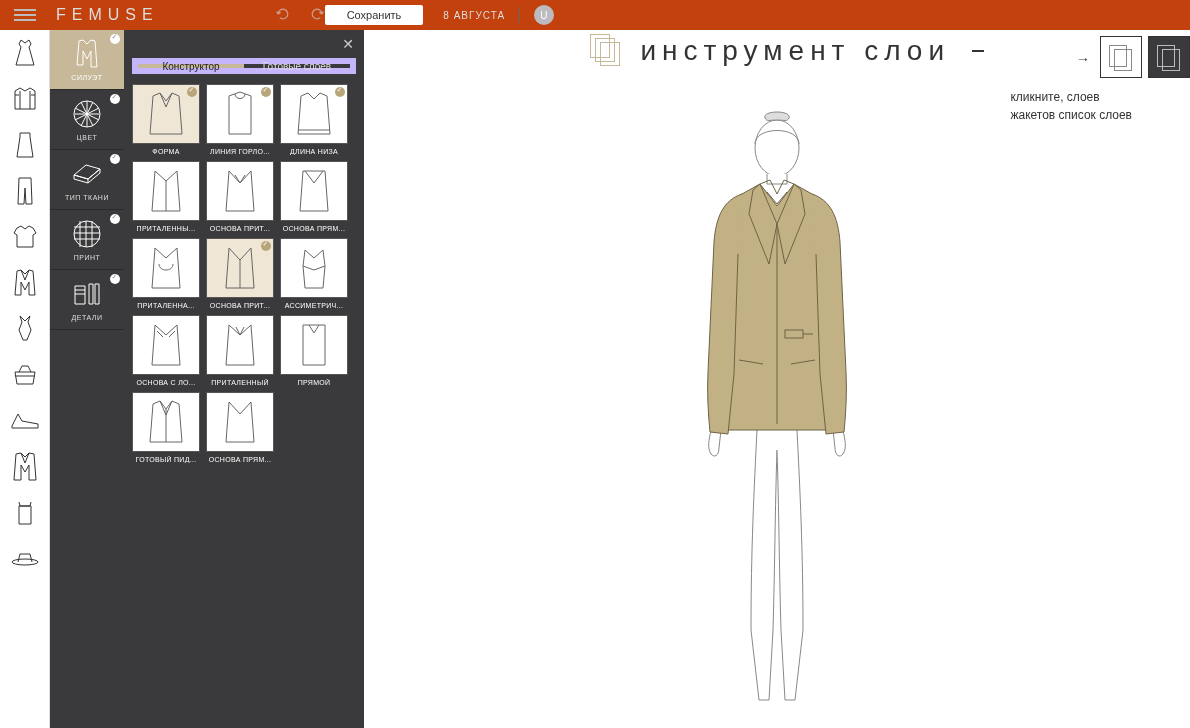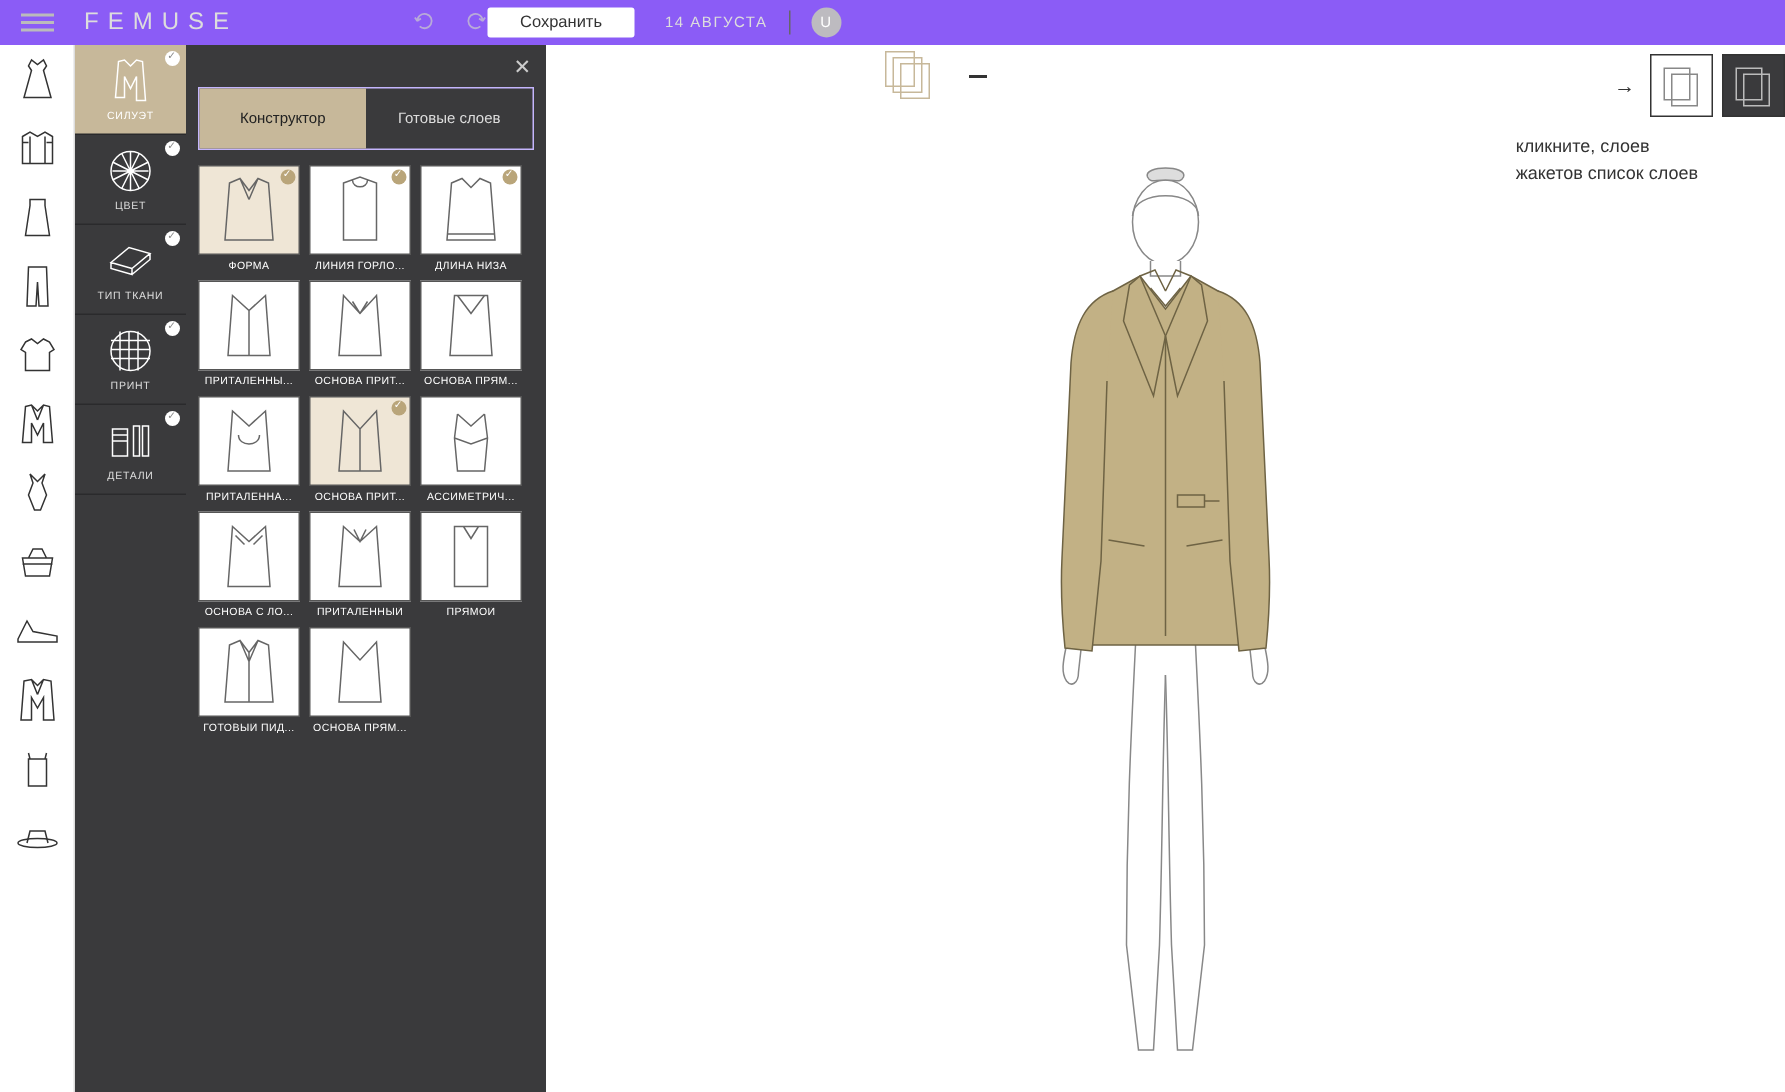--- a/index.html
+++ b/index.html
@@ -1,19 +1,19 @@
 <!DOCTYPE html>
 <html><head>
 <meta charset="utf-8">
 <style>
   * { box-sizing: border-box; margin: 0; padding: 0; }
   html, body { width: 1190px; height: 728px; overflow: hidden; font-family: "Helvetica Neue", Arial, sans-serif; background: #fff; color: #333; }
   
   .topbar {
-    height: 30px; background: #8b5cf6; color: #fff; display: flex; align-items: center;
+    height: 30px; background: #c2410c; color: #fff; display: flex; align-items: center;
     font-size: 12px; letter-spacing: 0.5px;
   }
   .hamburger { width: 50px; height: 30px; display: flex; flex-direction: column; justify-content: center; align-items: center; gap: 3px; cursor: pointer; }
   .hamburger span { width: 22px; height: 2px; background: #bbb; }
   .brand { font-size: 16px; letter-spacing: 6px; font-weight: 300; color: #ddd; padding: 0 6px; }
   .undo-redo { display: flex; gap: 18px; margin-left: 110px; opacity: .7; }
   .undo-redo svg { width: 16px; height: 16px; stroke: #ccc; fill: none; stroke-width: 1.5; }
   .title { flex: 1; text-align: center; font-size: 13px; color: #fff; }
   .save-btn { background: #fff; color: #333; font-size: 11px; padding: 4px 22px; border-radius: 2px; border: none; cursor: pointer; margin-right: 20px; }
   .date { font-size: 10px; letter-spacing: 1px; color: #ddd; margin-right: 14px; }
@@ -36,21 +36,21 @@
   .prop-item .dot::after { content: "✓"; font-size: 7px; color: #888; position: absolute; left: 1.5px; top: -1px; }
   .prop-item .label { font-size: 7px; letter-spacing: .5px; color: #ddd; }
   .prop-item.active .label { color: #fff; }
   .prop-icon { width: 32px; height: 32px; display: flex; align-items: center; justify-content: center; }
   .prop-icon svg { stroke: #fff; fill: none; stroke-width: 1; }
   .prop-item.active .prop-icon svg { stroke: #fff; }
 
   
   .options-panel { width: 240px; background: #3a3a3c; position: relative; padding: 8px 8px 20px; overflow-y: auto; }
   .close-x { position: absolute; top: 6px; right: 10px; color: #ccc; font-size: 14px; cursor: pointer; }
-  .tab-switch { display: flex; border: 1px solid #c4b5fd; height: 42px; margin: 20px 0 10px; }
+  .tab-switch { display: flex; border: 6px solid #c4b5fd; height: 16px; margin: 20px 0 10px; }
   .tab-switch .tab { flex: 1; font-size: 10px; display: flex; align-items: center; justify-content: center; cursor: pointer; color: #ddd; }
   .tab-switch .tab.active { background: #c7b89a; color: #222; }
   .opt-grid { display: grid; grid-template-columns: repeat(3, 68px); gap: 6px 6px; }
   .opt { display: flex; flex-direction: column; align-items: center; cursor: pointer; }
   .opt .thumb { position: relative; width: 68px; height: 60px; background: #fff; border: 1px solid #555; display: flex; align-items: center; justify-content: center; }
   .opt.selected .thumb { background: #efe6d6; }
   .opt .thumb .dot { position: absolute; top: 2px; right: 2px; width: 10px; height: 10px; border-radius: 50%; background: #b9a57a; }
   .opt .thumb .dot::after { content: "✓"; font-size: 7px; color: #fff; position: absolute; left: 1.5px; top: -1px; }
   .opt .cap { font-size: 7px; color: #fff; margin-top: 4px; width: 68px; overflow: hidden; white-space: nowrap; text-overflow: ellipsis; text-align: center; letter-spacing: .3px; }
   .opt svg { stroke: #666; fill: none; stroke-width: 1; }
@@ -91,21 +91,21 @@
           <path d="M4 10a6 6 0 1 1 2 4.5M4 10l-2-3m2 3l3-2"></path>
         </svg>
     </span>
     <span>
       <svg viewBox="0 0 20 20">
           <path d="M16 10a6 6 0 1 0-2 4.5M16 10l2-3m-2 3l-3-2"></path>
         </svg>
     </span>
   </div>
   <button class="save-btn">Сохранить</button>
-  <div class="date">14 АВГУСТА</div>
+  <div class="date">8 АВГУСТА</div>
   <div class="vbar"></div>
   <div class="avatar">U</div>
 </div>
 
 <div class="workspace">
 
   <div class="garment-rail">
     <div class="garment-item">
         <svg width="26" height="30" viewBox="0 0 26 30">
           <path d="M9 2l-2 4 2 3-5 18h18l-5-18 2-3-2-4-4 3z"></path>
@@ -347,20 +347,21 @@
 
   <div class="canvas">
 
     <div class="layers-hint">
       <div class="layers-row">
         <div class="layers-deco">
           <div style="left:0;top:0;width:20px;height:24px"></div>
           <div style="left:5px;top:4px;width:20px;height:24px"></div>
           <div style="left:10px;top:8px;width:20px;height:24px"></div>
         </div>
+        <div class="layers-title">инструмент слои</div>
         <div class="dash"></div>
       </div>
       <div class="layers-sub">
         <span>кликните, слоев</span><br>
         <span>жакетов список слоев</span>
       </div>
     </div>
 
     <div class="layer-tool">
       <span class="arrow">→</span>

